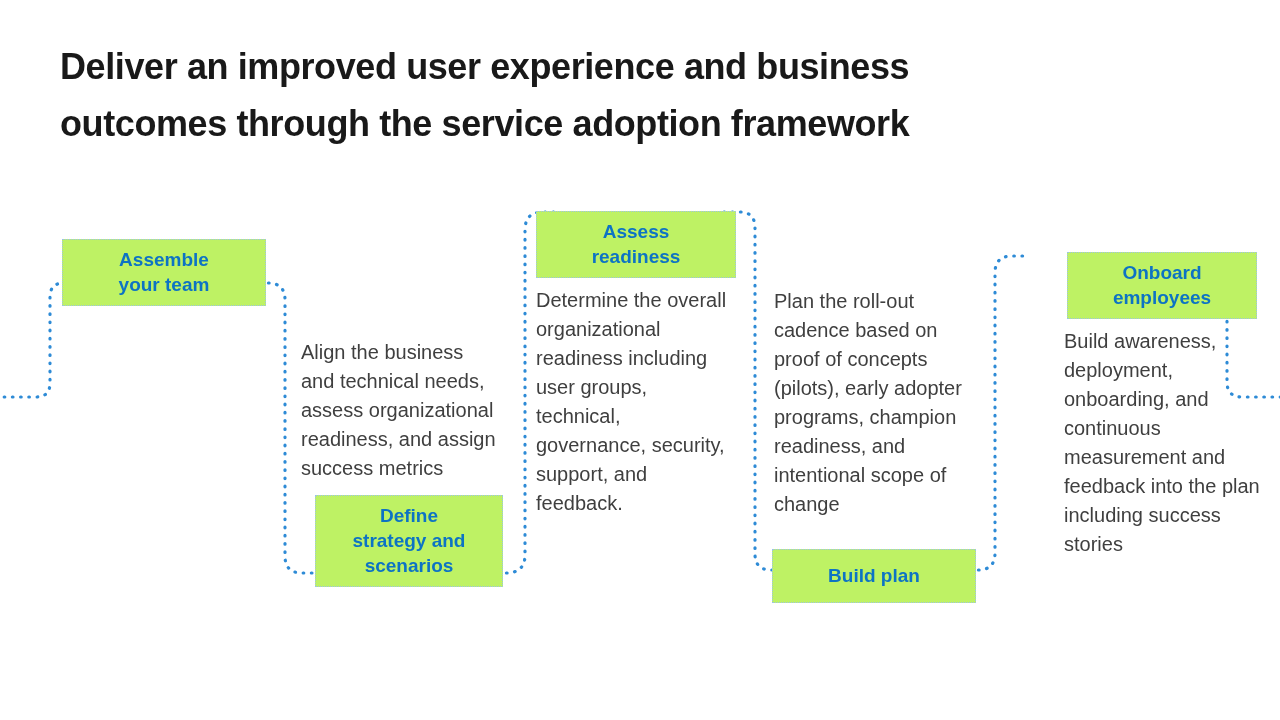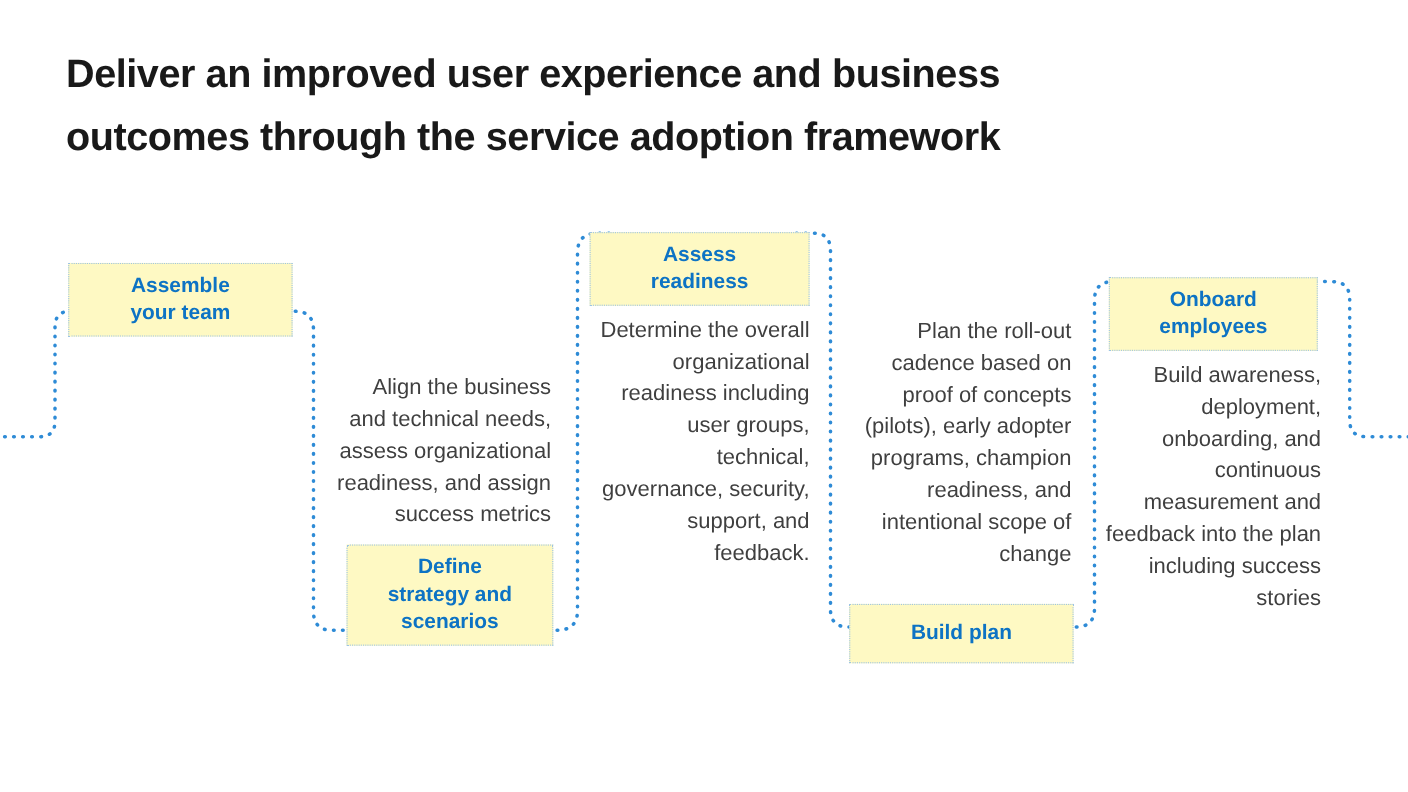--- a/index.html
+++ b/index.html
@@ -39,36 +39,36 @@
     pointer-events: none;
   }
 
   
   .stage-card {
     position: absolute;
     box-sizing: border-box;
   }
   .stage-label {
     box-sizing: border-box;
-    background: #fef9c3;
+    background: #bef264;
     border: 1px dotted #9CC3E5;
     color: #0D73C4;
     font-size: 19px;
     line-height: 25px;
     font-weight: 700;
     text-align: center;
     padding: 7px 6px 8px 6px;
     white-space: pre-line;
   }
   .stage-body {
     box-sizing: border-box;
     color: #3F3F3F;
     font-size: 20px;
     line-height: 29px;
-    text-align: right;
+    text-align: left;
     padding: 8px 2px 0 2px;
     white-space: normal;
   }
   .stage-card.label-bottom .stage-body {
     padding: 0 2px 6px 2px;
   }
 </style>
 </head>
 <body>
 
@@ -102,17 +102,17 @@
   <div class="stage-label">Assess
 readiness</div>
   <div class="stage-body" style="width:204px; margin-left:-2px;">Determine the overall organizational readiness including user groups, technical, governance, security, support, and feedback.</div>
 </div>
 
 <div class="stage-card label-bottom" style="left:772px; top:287px; width:204px;">
   <div class="stage-body" style="width:204px;">Plan the roll-out cadence based on proof of concepts (pilots), early adopter programs, champion readiness, and intentional scope of change</div>
   <div class="stage-label" style="margin-top:24px; padding-top:13px; padding-bottom:14px;">Build plan</div>
 </div>
 
-<div class="stage-card label-top" style="left:1008px; top:252px; width:190px;">
+<div class="stage-card label-top" style="left:1067px; top:252px; width:190px;">
   <div class="stage-label">Onboard
 employees</div>
   <div class="stage-body" style="width:200px; margin-left:-5px;">Build awareness, deployment, onboarding, and continuous measurement and feedback into the plan including success stories</div>
 </div>
 
 </body></html>

